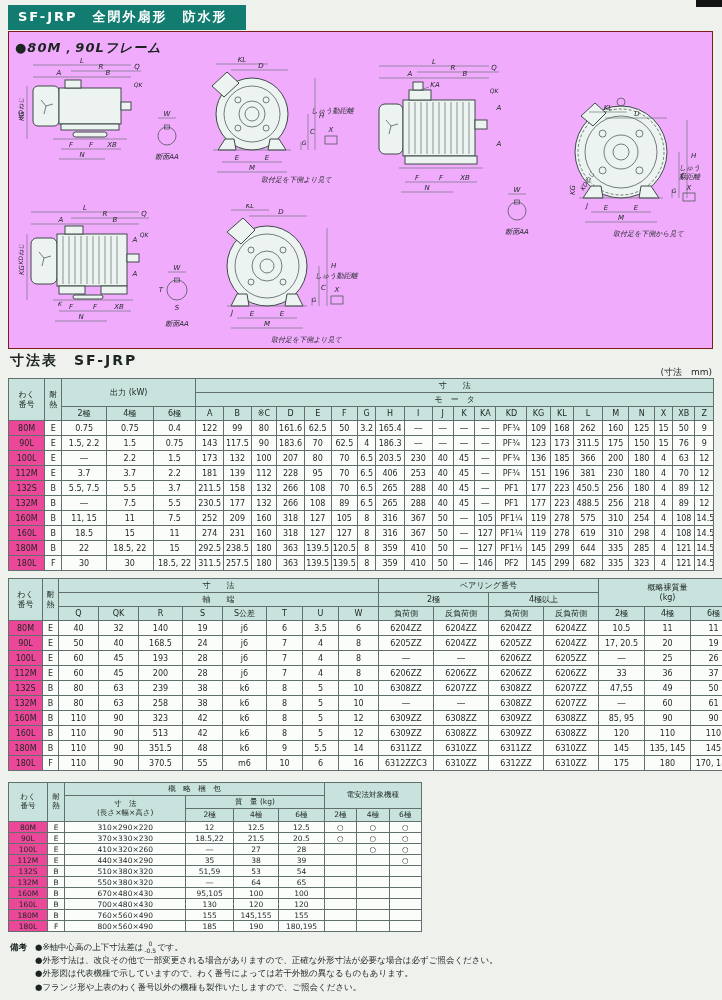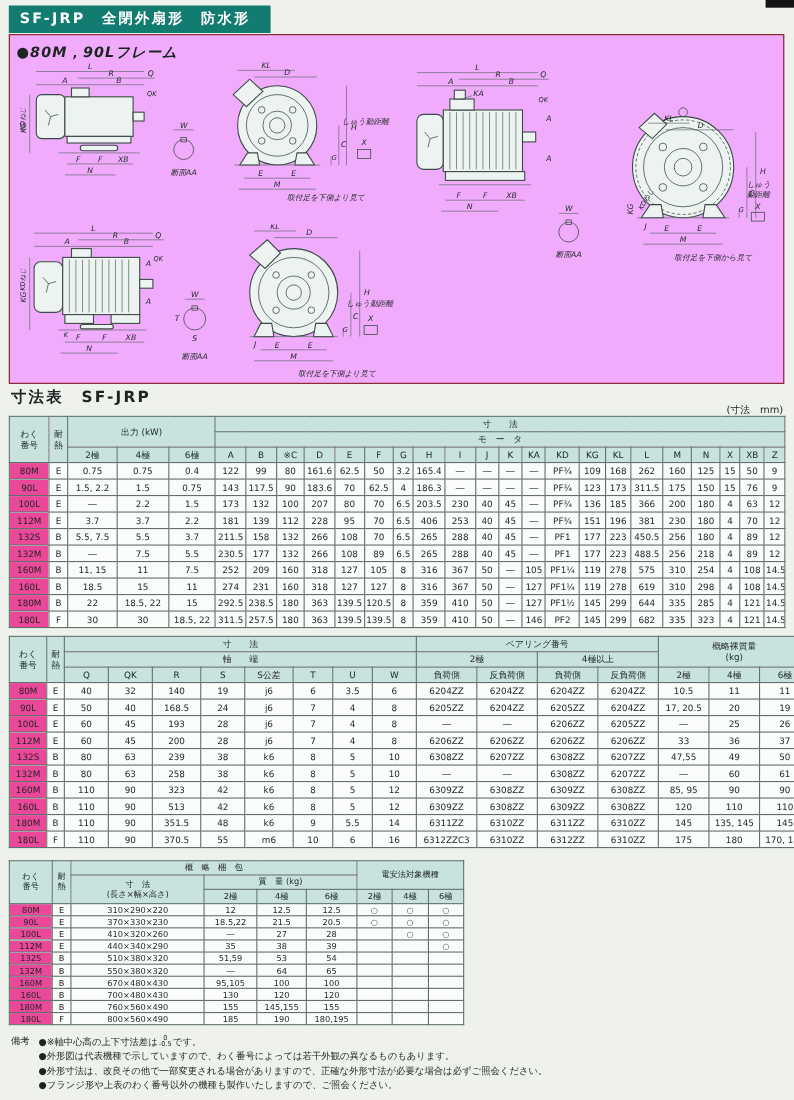--- a/index.html
+++ b/index.html
@@ -30,21 +30,21 @@
   #table1{left:8px;top:378px;width:706px;font-size:8px;}
   #table1 thead th{height:13px;}
   #table1 tbody td{height:14px;}
   #table2{left:8px;top:578px;width:707px;font-size:8px;}
   #table2 thead th{height:13px;}
   #table2 tbody td{height:14px;}
   #table3{left:8px;top:782px;width:414px;font-size:7.5px;}
   #table3 thead th{height:12px;}
   #table3 tbody td{height:10px;}
   .notes{position:absolute;left:10px;top:941px;font-size:8.5px;display:flex;gap:8px;line-height:1.55;}
-  .notes .nlabel{font-weight:normal;white-space:nowrap;}
+  .notes .nlabel{font-weight:bold;white-space:nowrap;}
   .tol{display:inline-flex;flex-direction:column;font-size:6px;line-height:1.05;
        vertical-align:middle;text-align:center;margin:0 1px;}
 </style>
 </head>
 <body>
 
 <div class="page">
 
   <div class="titlebar">SF-JRP　全閉外扇形　防水形</div>
   <div class="corner"></div>
@@ -1033,19 +1033,19 @@
 
   <div class="notes">
     <span class="nlabel">備考</span>
     <div>
       <div>
         <span>●※軸中心高の上下寸法差は</span><span class="tol">
             <span>0</span>
             <span>-0.5</span>
           </span><span>です。</span>
       </div>
+      <div>●外形寸法は、改良その他で一部変更される場合がありますので、正確な外形寸法が必要な場合は必ずご照会ください。</div>
       <div>●外形図は代表機種で示していますので、わく番号によっては若干外観の異なるものもあります。</div>
-      <div>●外形寸法は、改良その他で一部変更される場合がありますので、正確な外形寸法が必要な場合は必ずご照会ください。</div>
       <div>●フランジ形や上表のわく番号以外の機種も製作いたしますので、ご照会ください。</div>
     </div>
   </div>
 
 </div>
 
 </body></html>

